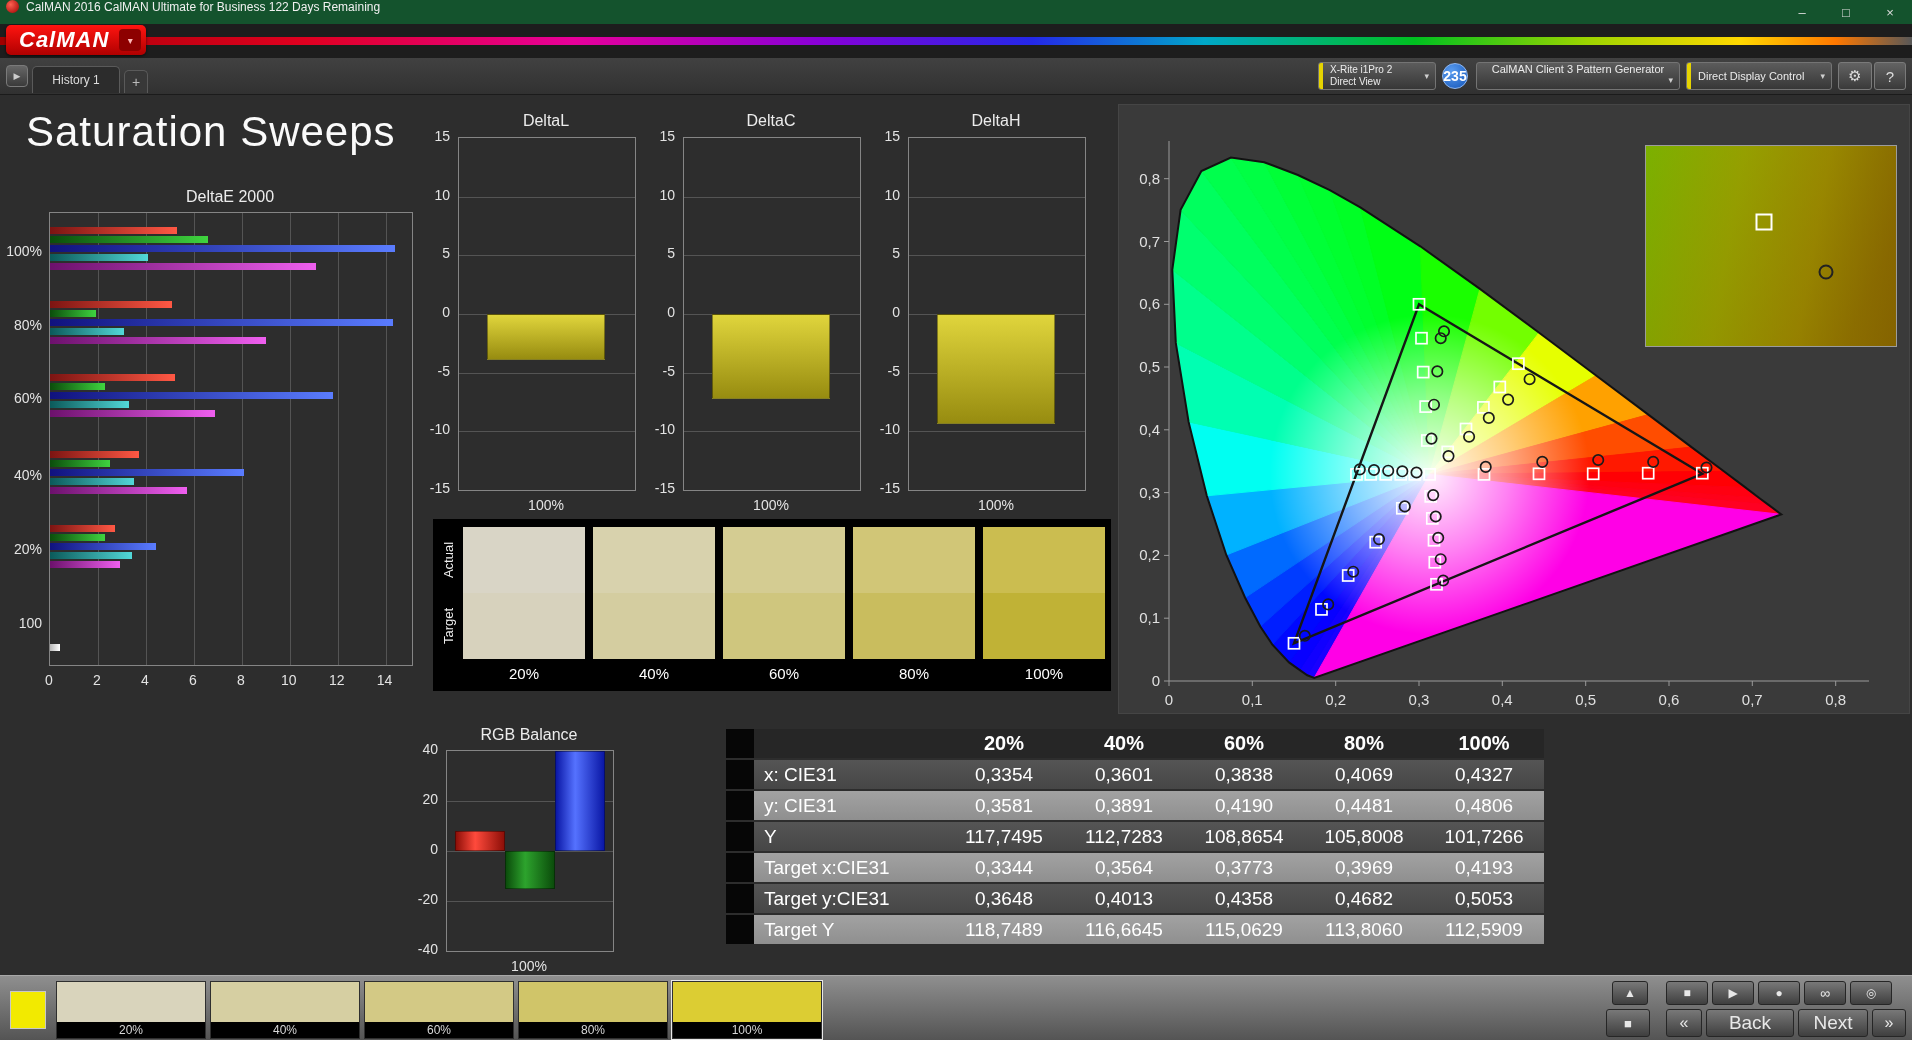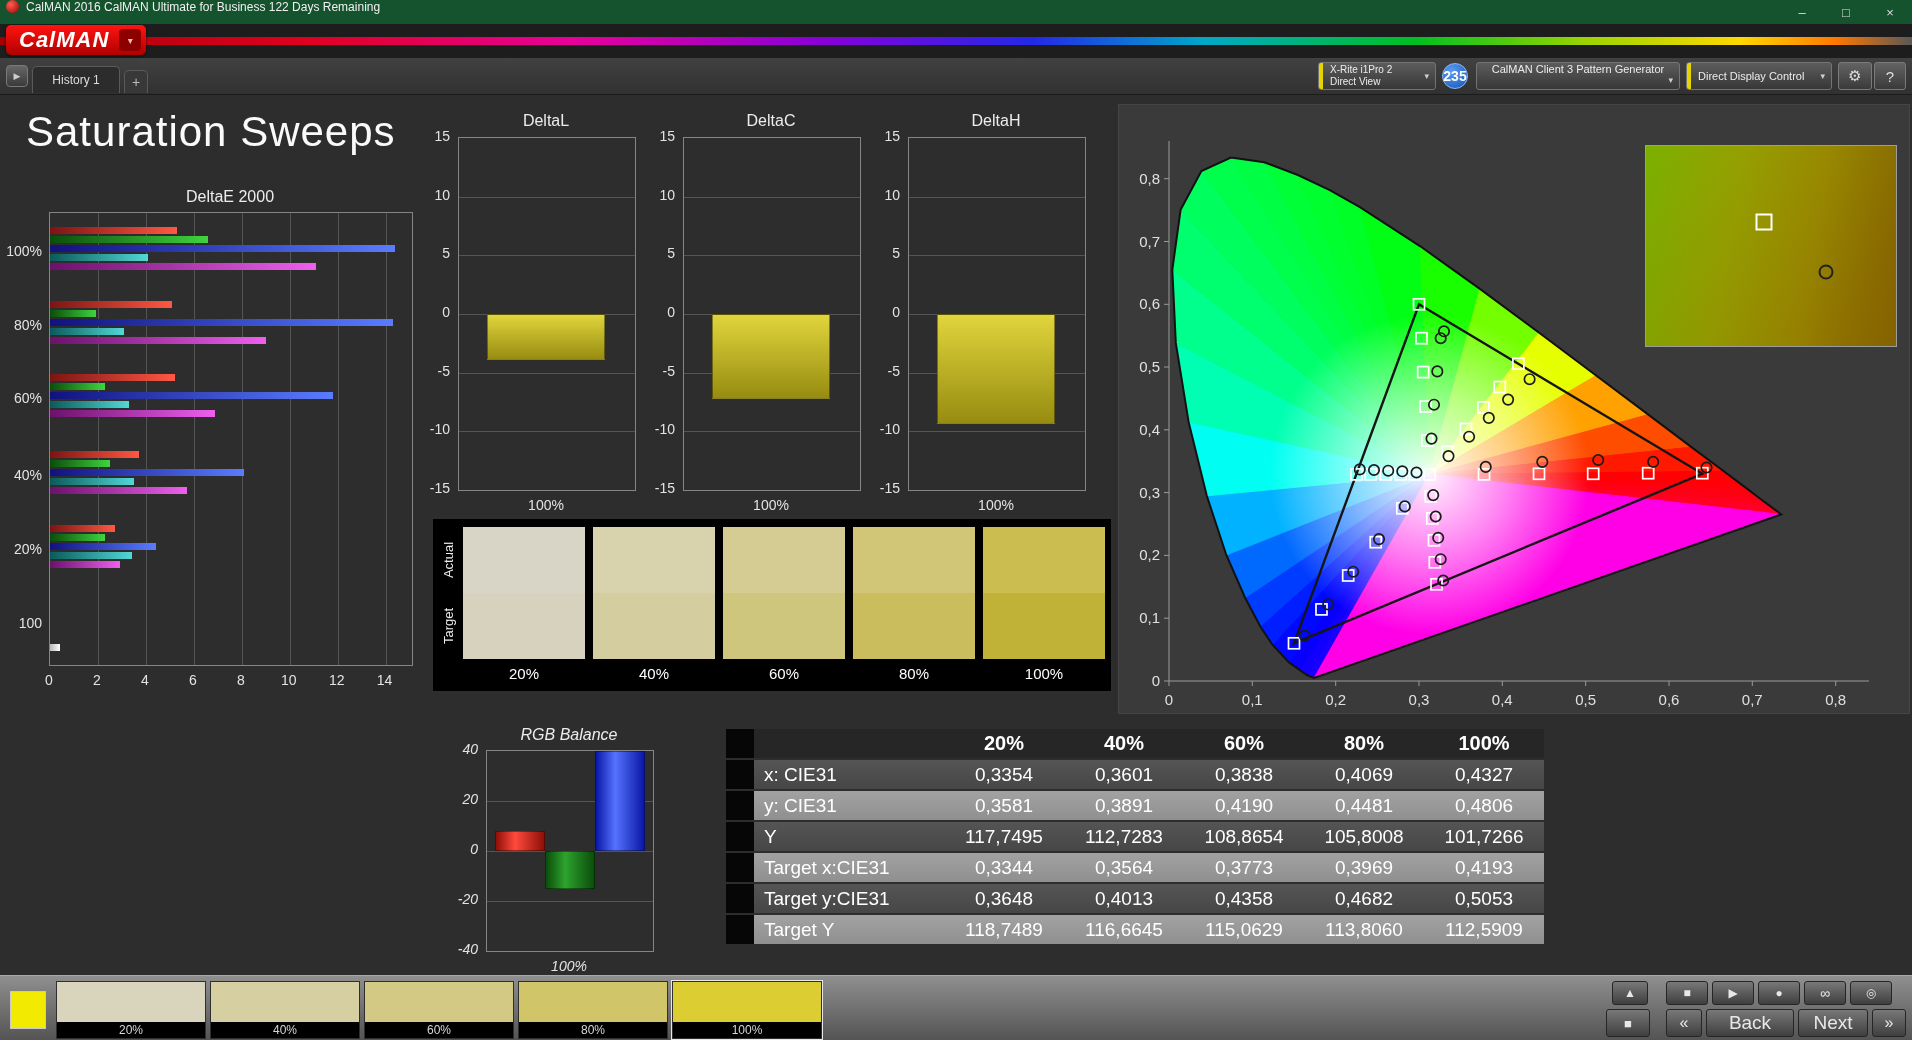--- a/index.html
+++ b/index.html
@@ -63,21 +63,21 @@
   #cie-svg{position:absolute;left:0;top:0;}
   #cie-svg text{font-family:"Liberation Sans",sans-serif;}
   #cie-inset{position:absolute;right:12px;top:40px;width:250px;height:200px;border:1px solid #9c9c9c;background:linear-gradient(115deg,rgba(0,60,0,0.25),rgba(90,60,0,0.55) 85%),linear-gradient(100deg,#a4d800 0%,#ccd600 35%,#d8c400 65%,#b89200 100%);}
   #inset-square{position:absolute;width:13px;height:13px;border:2px solid #fff;transform:translate(-50%,-50%);}
   #inset-circle{position:absolute;width:11px;height:11px;border-radius:50%;border:2px solid #222;transform:translate(-50%,-50%);}
 
   #reading{position:absolute;left:18px;top:630px;}
   #reading-title{font-size:34px;font-weight:300;color:#fafafa;margin-bottom:20px;}
   .reading-line{font-size:27px;color:#fff;margin-bottom:15px;}
 
-  #rgbbal{left:436px;top:632px;width:244px;height:246px;font-style:italic;}
+  #rgbbal{left:396px;top:632px;width:244px;height:246px;}
 
   #dtable{position:absolute;left:726px;top:635px;display:grid;grid-template-columns:28px 190px repeat(5,120px);}
   .tcell{height:31px;box-sizing:border-box;display:flex;align-items:center;justify-content:center;font-size:19px;color:#fff;border-bottom:2px solid #2d2d2d;}
   .t-black{background:#060606;}
   .t-head{background:#262626;font-weight:bold;font-size:20px;}
   .t-label{justify-content:flex-start;padding-left:10px;}
   .t-dark{background:linear-gradient(#555555,#464646);}
   .t-light{background:linear-gradient(#a2a2a2,#8f8f8f);}
 
   

